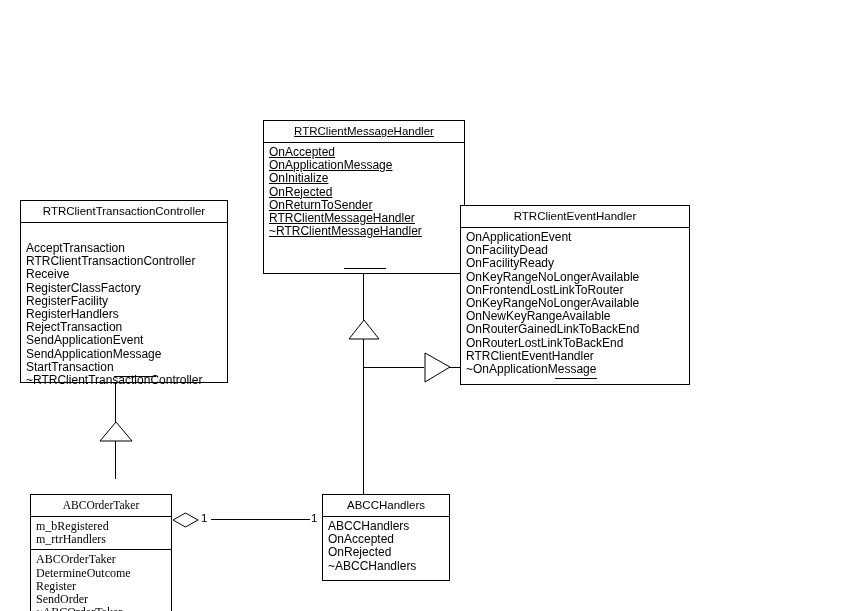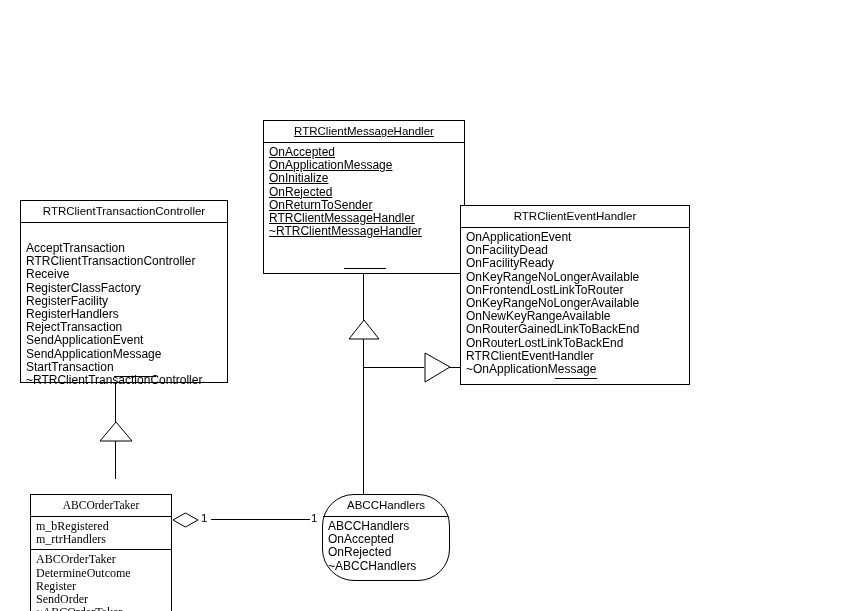--- a/index.html
+++ b/index.html
@@ -162,21 +162,21 @@
     </div>
     <div class="uml-compartment" style="border-bottom:none;">
       <div class="uml-member">ABCOrderTaker</div>
       <div class="uml-member">DetermineOutcome</div>
       <div class="uml-member">Register</div>
       <div class="uml-member">SendOrder</div>
       <div class="uml-member">~ABCOrderTaker</div>
     </div>
   </div>
 
-  <div class="uml-class" style="left:322px; top:494px; width:128px; height:87px;border-radius:32px;">
+  <div class="uml-class" style="left:322px; top:494px; width:128px; height:87px;">
     <div class="uml-name">ABCCHandlers</div>
     <div class="uml-compartment" style="border-bottom:none;">
       <div class="uml-member">ABCCHandlers</div>
       <div class="uml-member">OnAccepted</div>
       <div class="uml-member">OnRejected</div>
       <div class="uml-member">~ABCCHandlers</div>
     </div>
   </div>
 
 </div>

